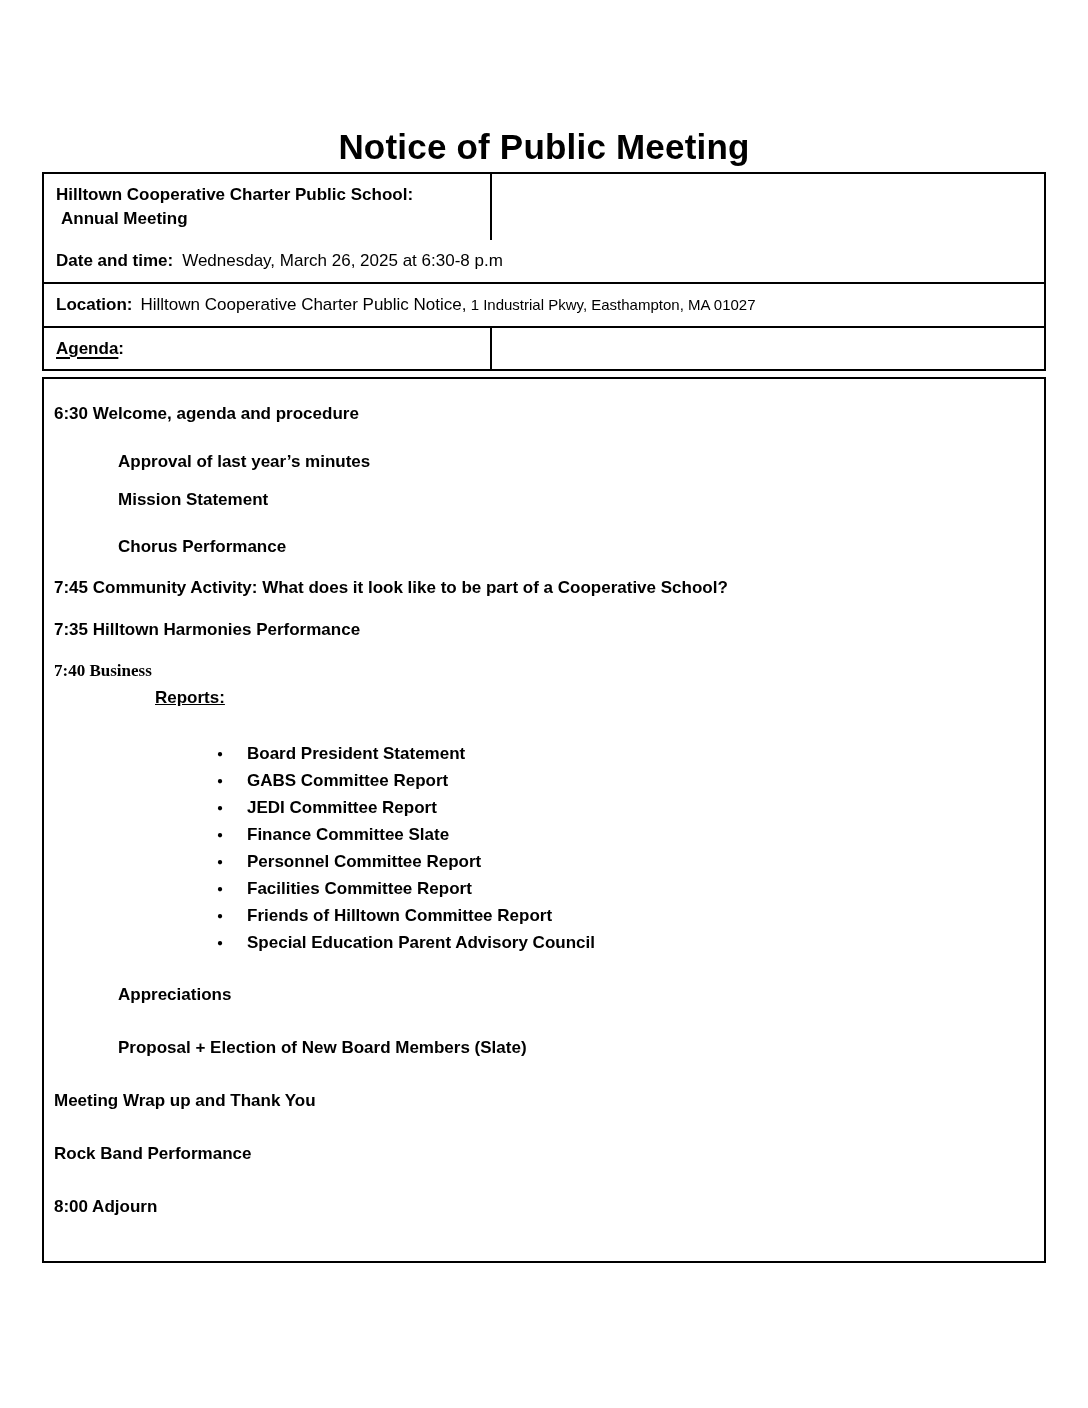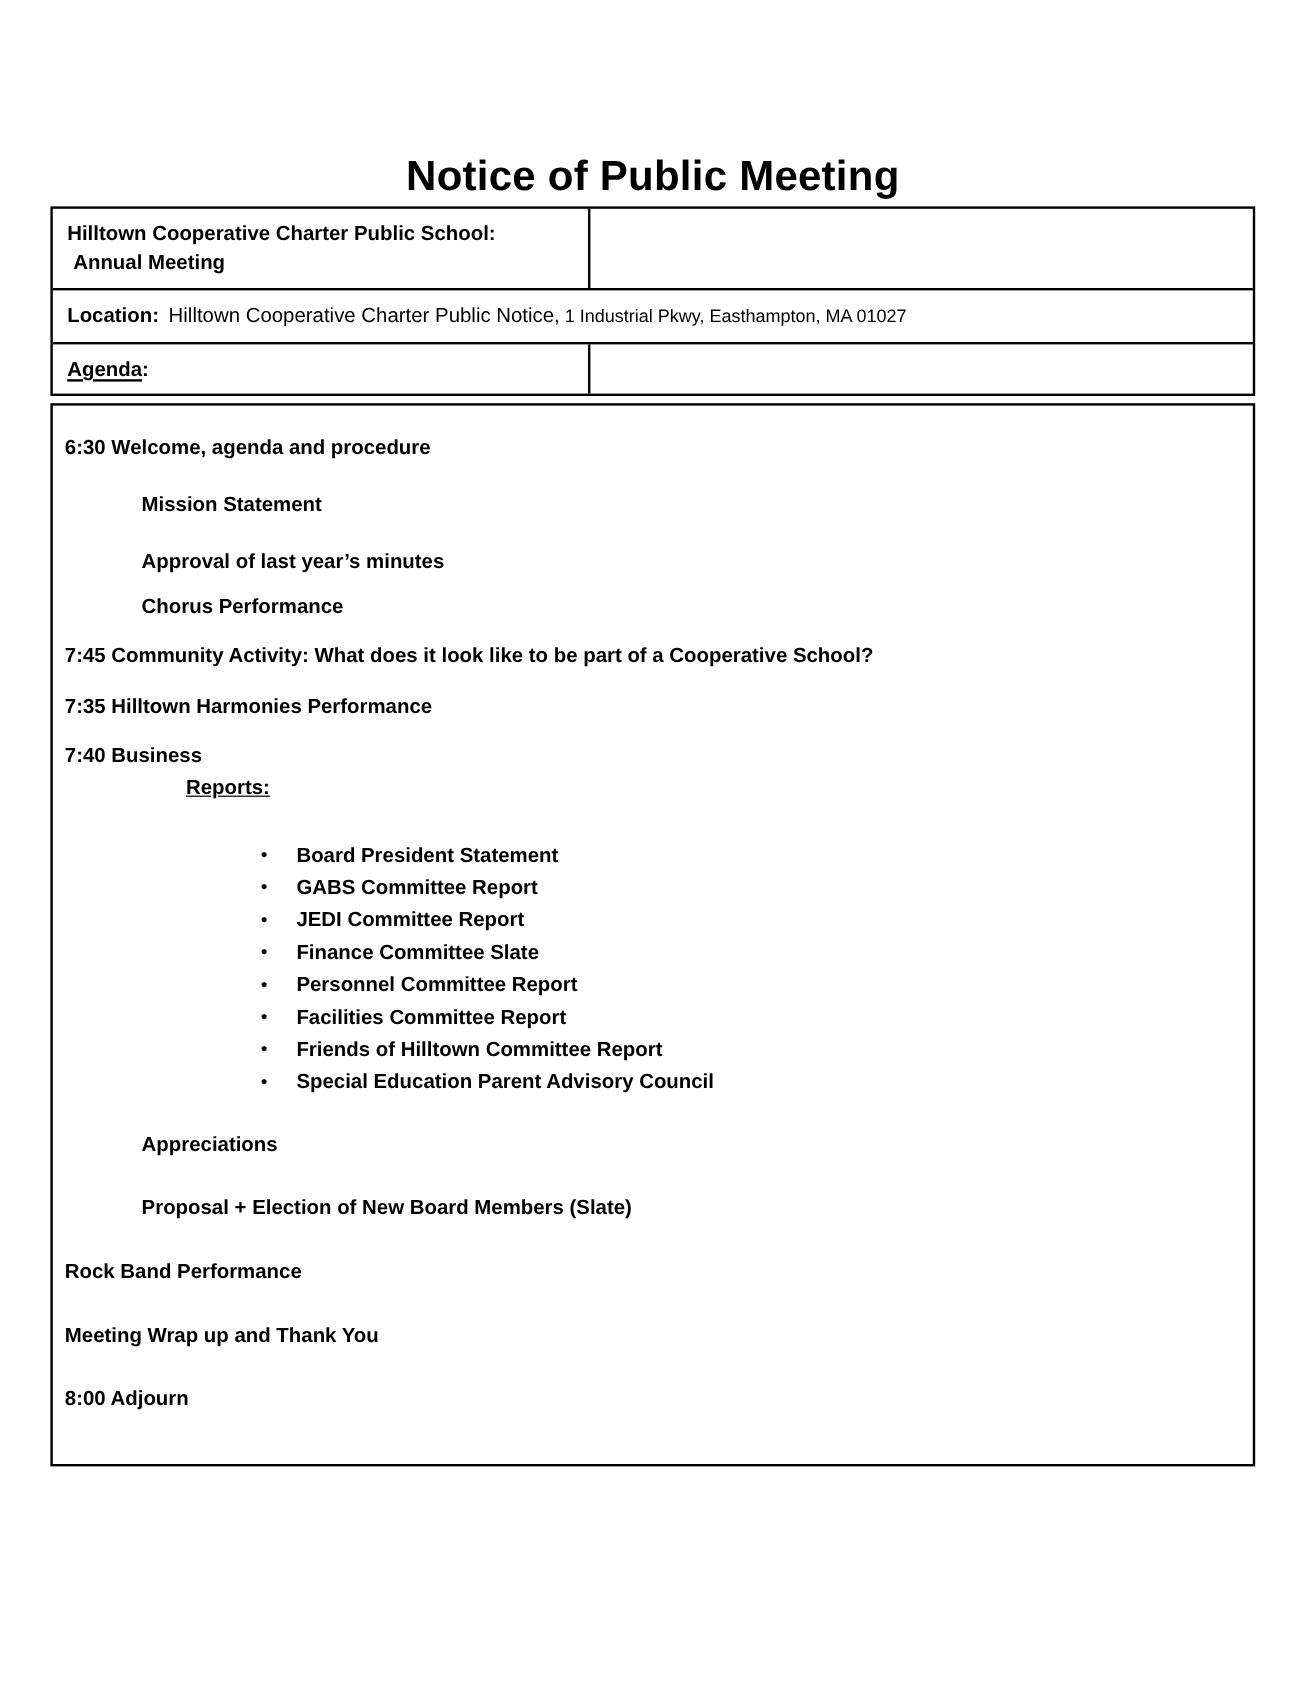--- a/index.html
+++ b/index.html
@@ -62,21 +62,21 @@
     line-height: 22px;
     font-weight: bold;
   }
   .ind-1 { margin-left: 64px !important; }
   .ind-2 { margin-left: 101px !important; text-decoration: underline; }
   .mb-lg { margin-bottom: 26px !important; }
   .mb-25 { margin-bottom: 25px !important; }
   .mb-16 { margin-bottom: 16px !important; }
   .mb-19 { margin-bottom: 19px !important; }
   .mb-20 { margin-bottom: 20px !important; }
-  .mb-5  { margin-bottom: 5px !important; }
+  .mb-5  { margin-bottom: 5px !important; font-family: Liberation Serif, serif; }
   .mb-31 { margin-bottom: 31px !important; }
   .reports-list {
     margin: 0 0 28px 0;
     padding: 0;
     list-style: none;
   }
   .reports-list li {
     position: relative;
     margin-left: 163px;
     padding-left: 30px;
@@ -100,57 +100,60 @@
 <div>
 
   <h1 class="doc-title">Notice of Public Meeting</h1>
 
   <div class="info-table">
     <div class="t-row bordered">
       <div class="cell cell-left b">
         <div>Hilltown Cooperative Charter Public School:</div>
         <div class="school-line2">Annual Meeting</div>
       </div>
+      <div class="cell cell-right">
+        <span class="b">Date and time:</span><span class="date-value">Wednesday, March 26, 2025 at 6:30-8 p.m</span>
+      </div>
     </div>
 
     <div class="t-row bordered">
       <div class="cell cell-full">
         <span class="b">Location:</span><span class="loc-main">Hilltown Cooperative Charter Public Notice,</span><span class="loc-detail"> 1 Industrial Pkwy, Easthampton, MA 01027</span>
       </div>
     </div>
 
     <div class="t-row agenda-row">
       <div class="cell cell-left">
         <span class="agenda-label">Agenda</span><span class="agenda-colon">:</span>
       </div>
       <div class="cell cell-right"></div>
     </div>
   </div>
 
   <div class="agenda-box">
     <p class="mb-lg">6:30 Welcome, agenda and procedure</p>
+    <p class="ind-1 mb-16">Approval of last year’s minutes</p>
     <p class="ind-1 mb-25">Mission Statement</p>
-    <p class="ind-1 mb-16">Approval of last year’s minutes</p>
     <p class="ind-1 mb-19">Chorus Performance</p>
     <p class="mb-20">7:45 Community Activity: What does it look like to be part of a Cooperative School?</p>
     <p class="mb-19">7:35 Hilltown Harmonies Performance</p>
     <p class="mb-5">7:40 Business</p>
     <p class="ind-2 mb-31">Reports:</p>
 
     <ul class="reports-list">
       <li><span class="bullet-dot">●</span><span>Board President Statement</span></li>
       <li><span class="bullet-dot">●</span><span>GABS Committee Report</span></li>
       <li><span class="bullet-dot">●</span><span>JEDI Committee Report</span></li>
       <li><span class="bullet-dot">●</span><span>Finance Committee Slate</span></li>
       <li><span class="bullet-dot">●</span><span>Personnel Committee Report</span></li>
       <li><span class="bullet-dot">●</span><span>Facilities Committee Report</span></li>
       <li><span class="bullet-dot">●</span><span>Friends of Hilltown Committee Report</span></li>
       <li><span class="bullet-dot">●</span><span>Special Education Parent Advisory Council</span></li>
     </ul>
 
     <p class="ind-1 mb-31">Appreciations</p>
     <p class="ind-1 mb-31">Proposal + Election of New Board Members (Slate)</p>
+    <p class="mb-31">Meeting Wrap up and Thank You</p>
     <p class="mb-31">Rock Band Performance</p>
-    <p class="mb-31">Meeting Wrap up and Thank You</p>
     <p>8:00 Adjourn</p>
   </div>
 
 </div>
 
 </body></html>

